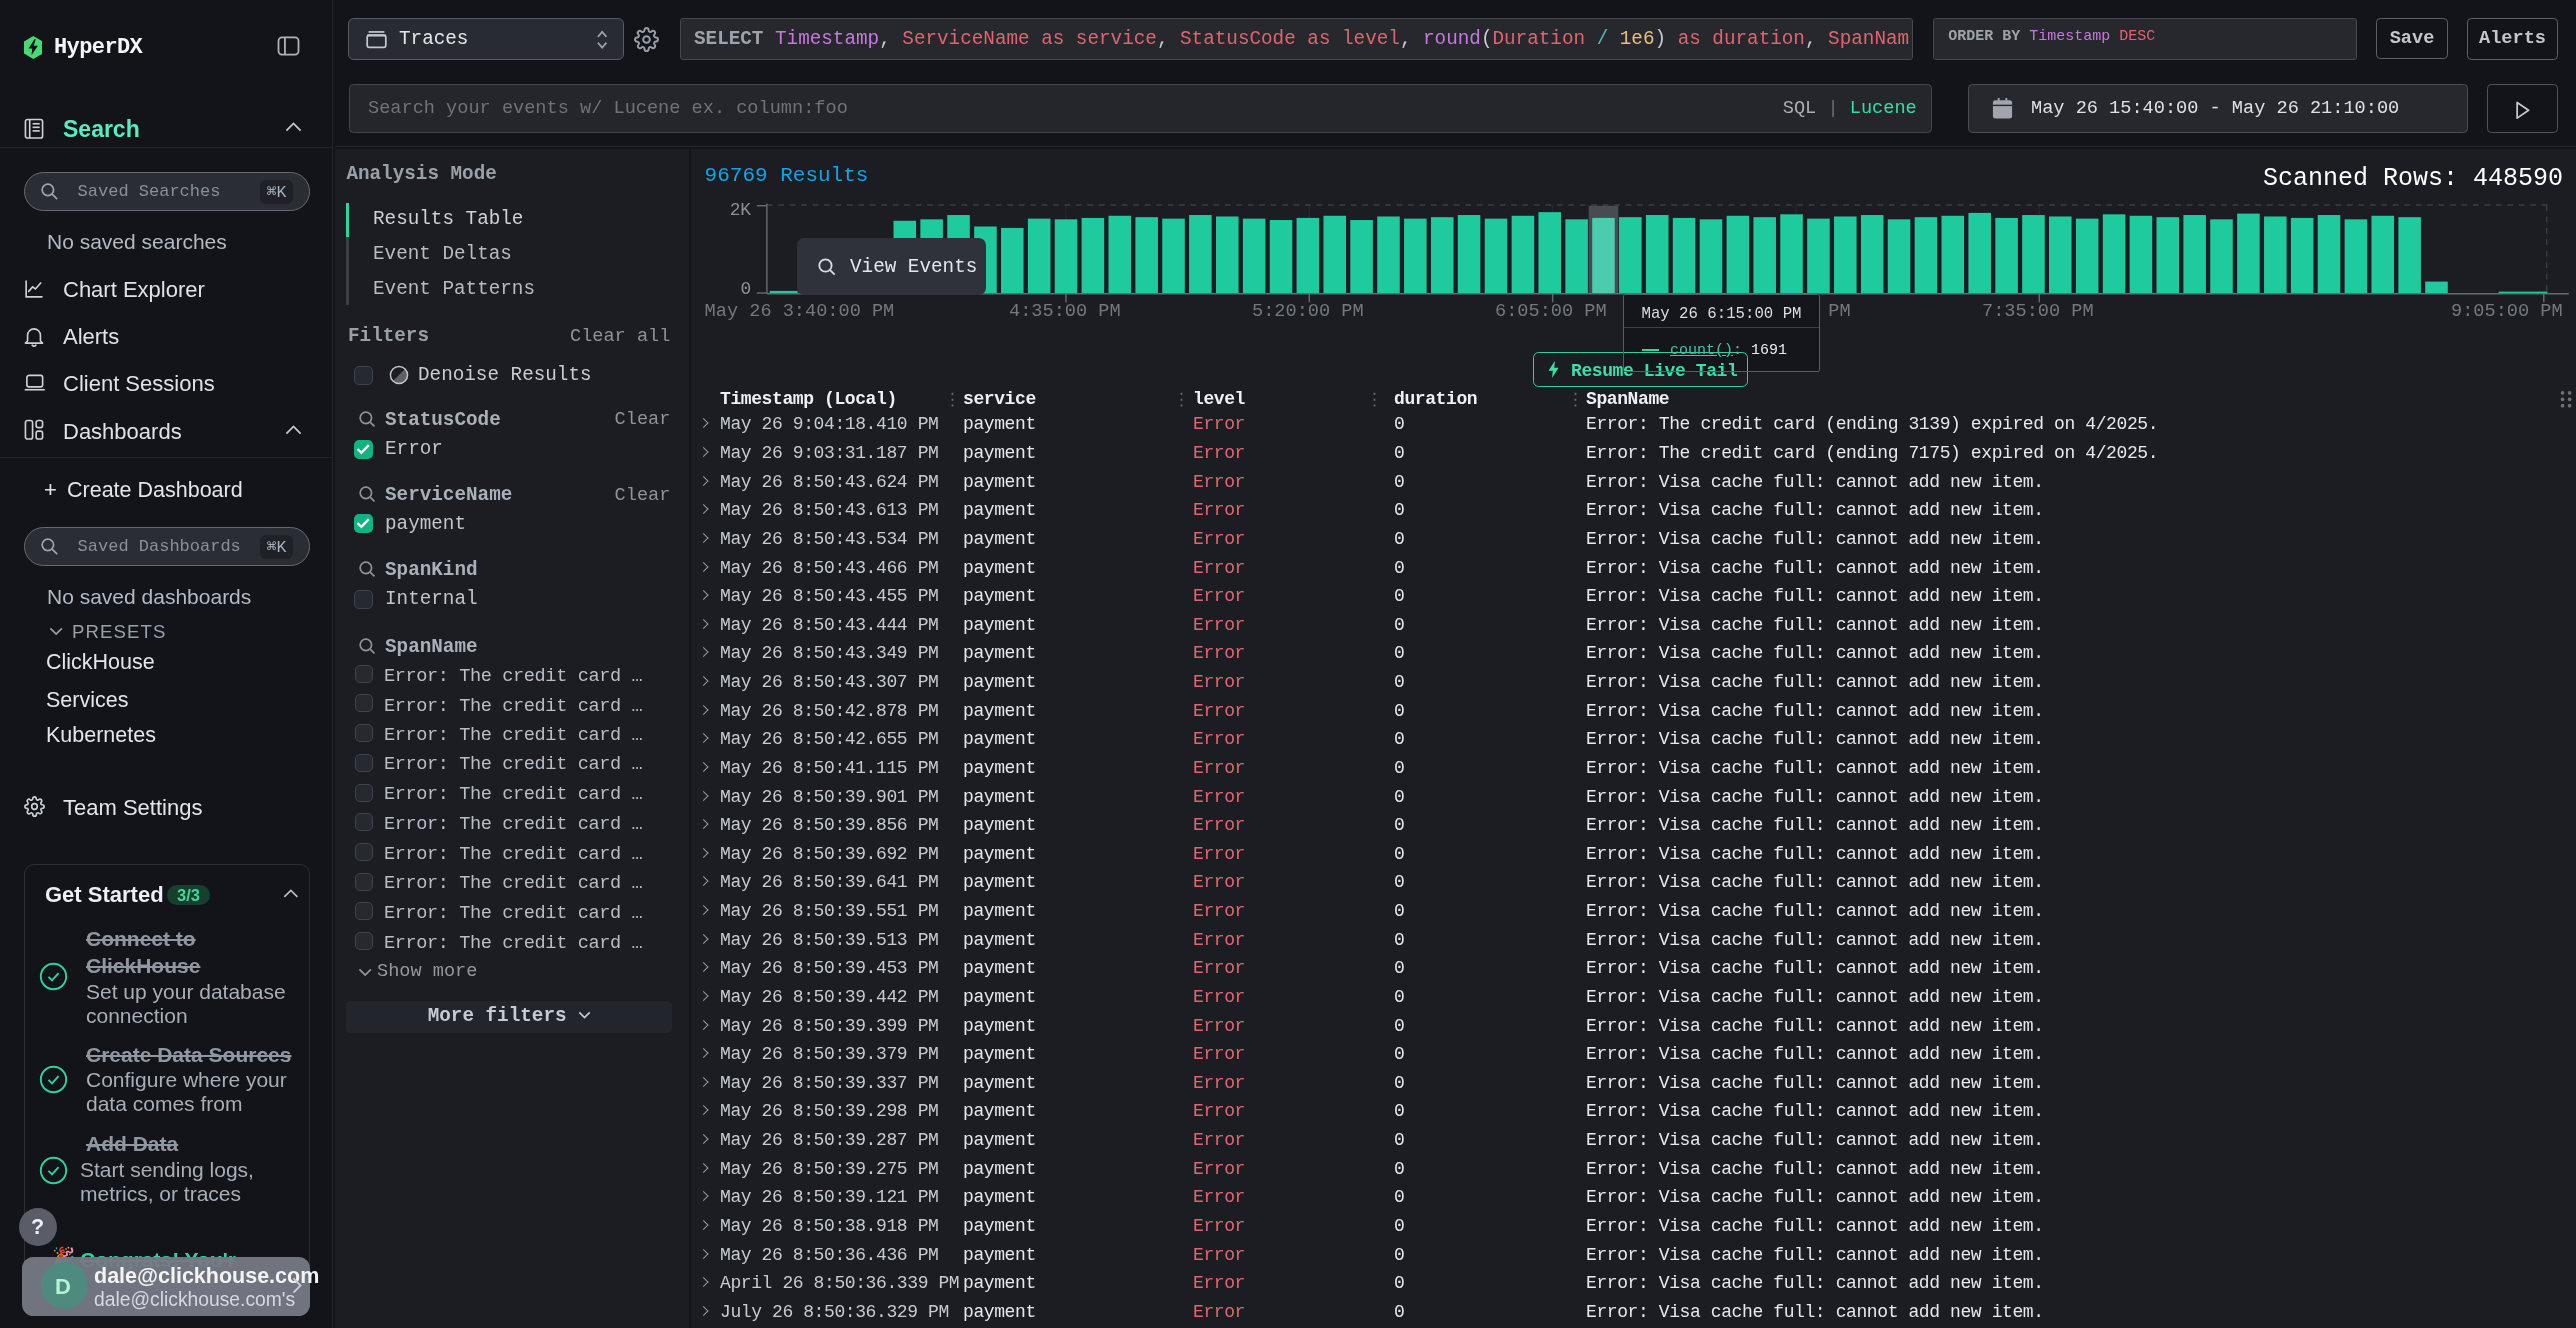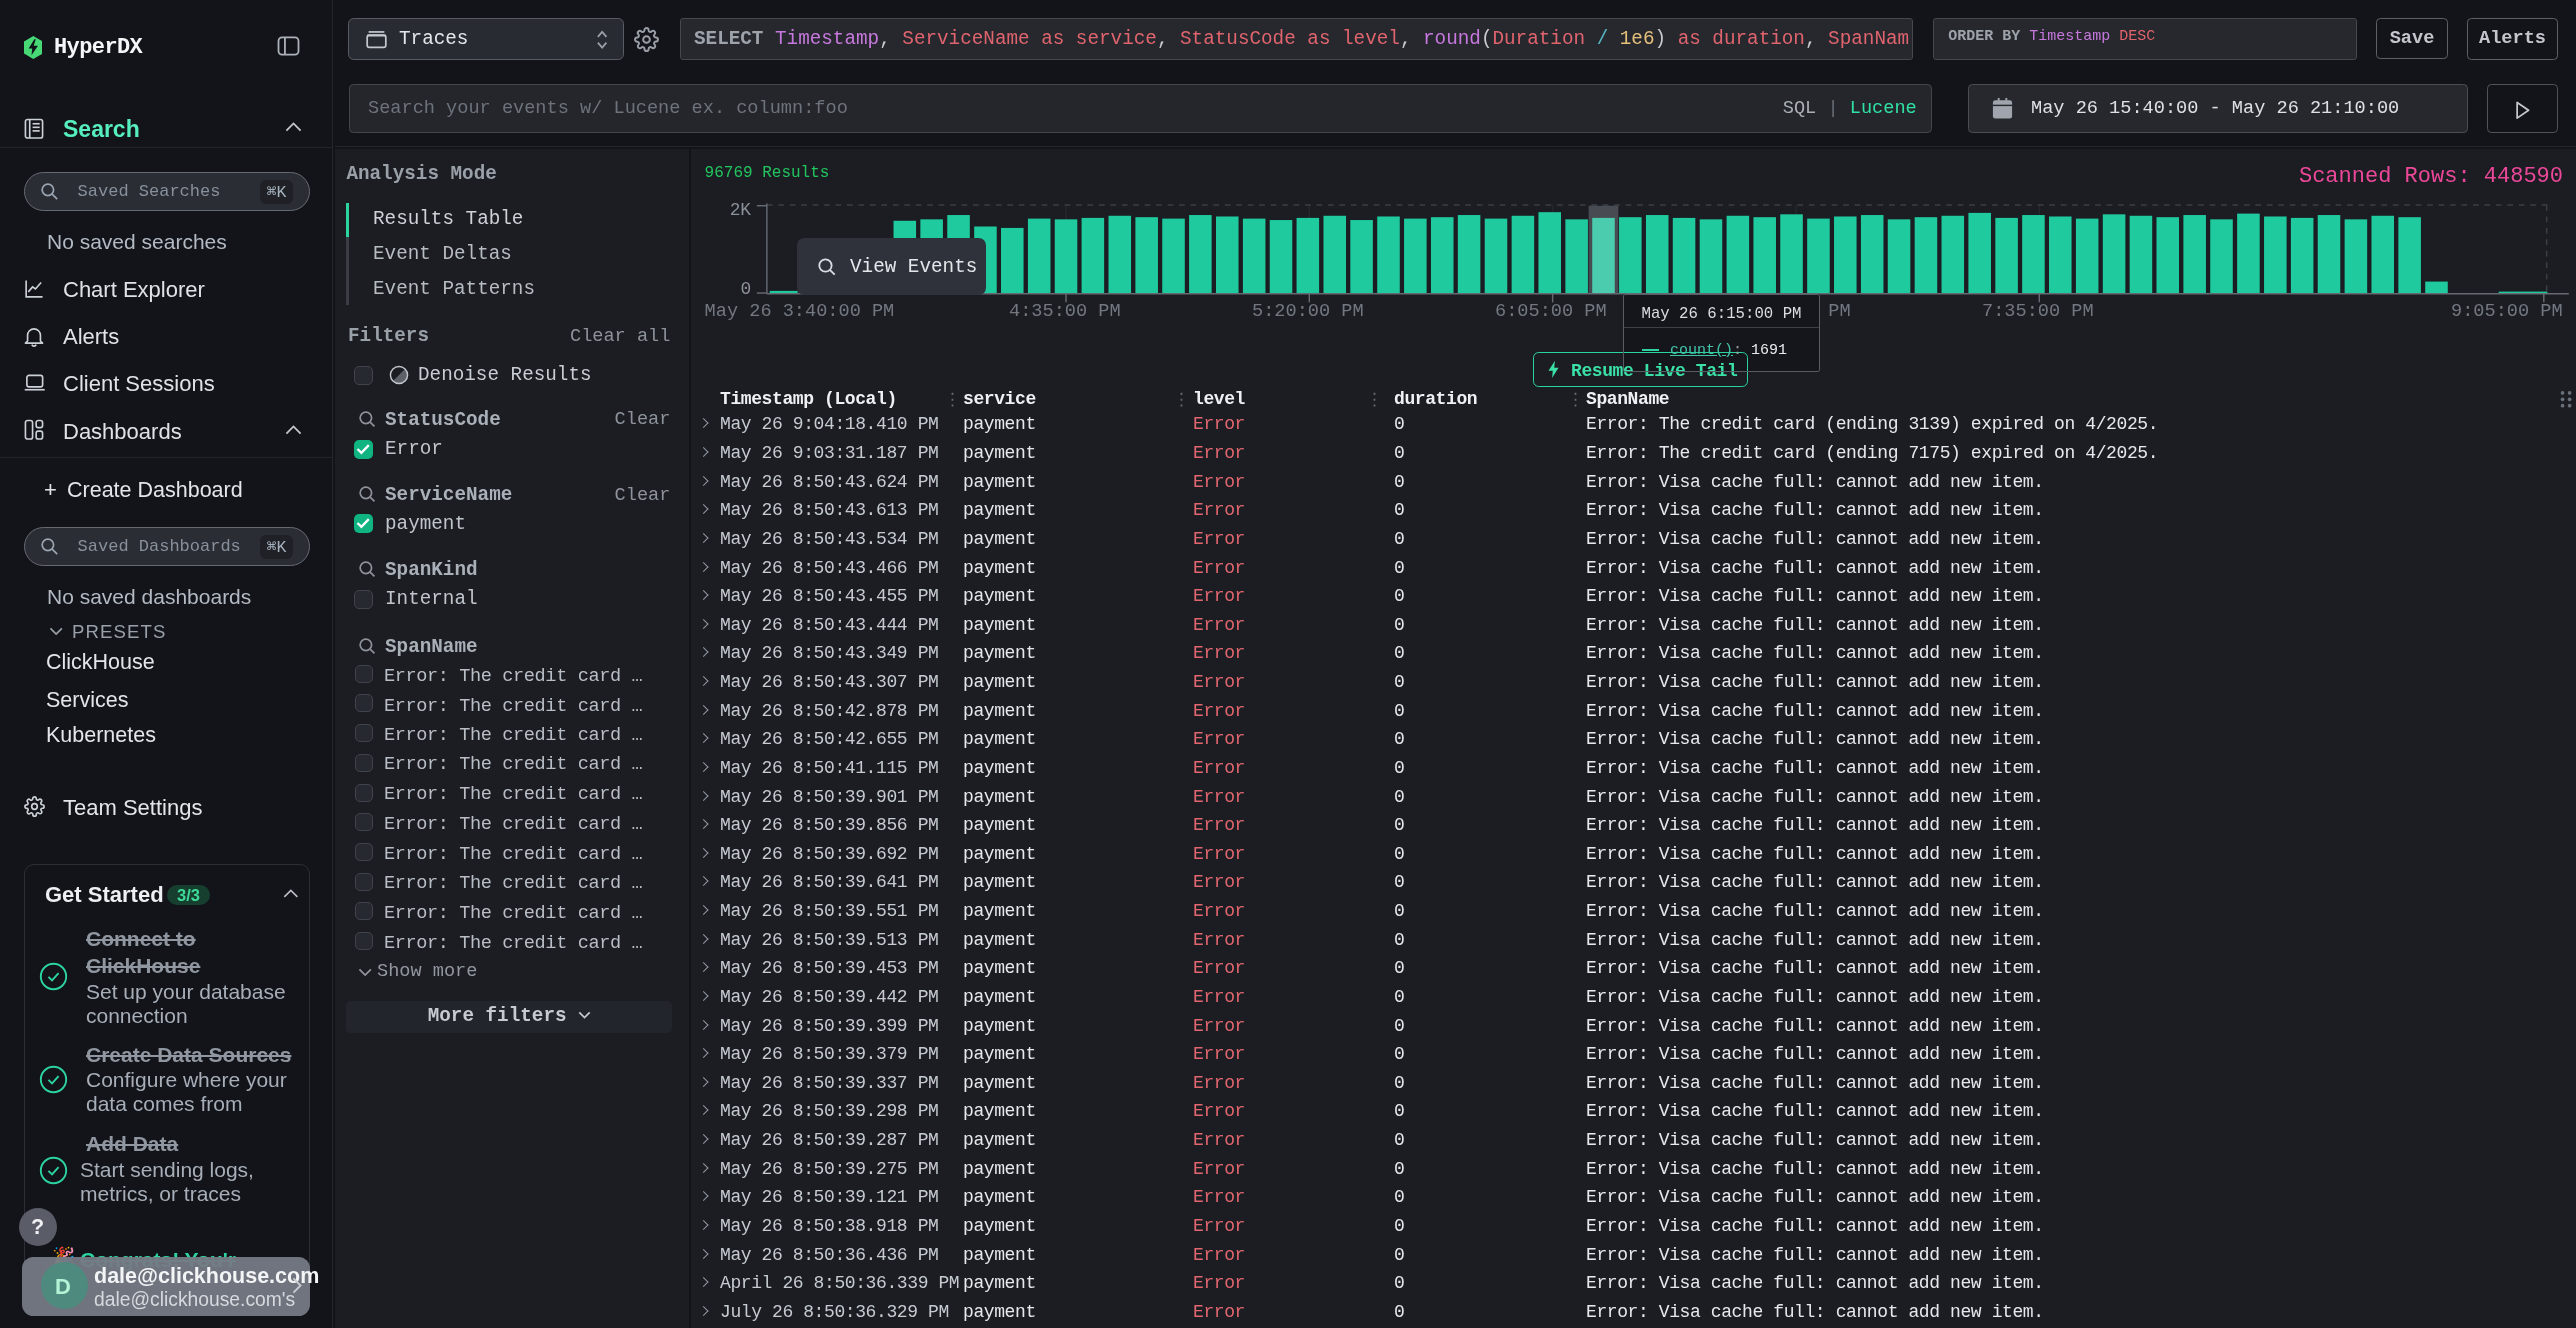--- a/index.html
+++ b/index.html
@@ -319,22 +319,22 @@
 
   <div class="abs" style="left:11.4px;top:852px;width:326px;height:31.5px;background:#23252c;border-radius:4.3px;text-align:center">
     <span style="font-size:19.3px;font-weight:bold;color:#c6cad1;line-height:31.5px">More filters </span>
     <svg style="display:inline-block;margin-bottom:2.1px" width="13" height="7.9" viewBox="0 0 20 12" fill="none" stroke="#c6cad1" stroke-width="2.6">
         <path d="M2 2 L10 10 L18 2"></path>
       </svg>
   </div>
 </div>
 
 <div id="results">
-  <div class="abs" style="left:13.6px;top:15px;font-size:16px;color:#22c55e">96769 Results</div>
-  <div class="abs" style="right:13px;top:15px;font-size:22px;color:#ec4899">Scanned Rows: 448590</div>
+  <div class="abs" style="left:13.6px;top:15px;font-size:21px;color:#0ea5e9">96769 Results</div>
+  <div class="abs" style="right:13px;top:15px;font-size:25px;color:#ffffff">Scanned Rows: 448590</div>
 
   <svg class="abs" style="left:0;top:0" width="1885" height="165" viewBox="0 0 2634 230">
 <line x1="524" y1="78" x2="524" y2="202" stroke="rgba(255,255,255,0.05)" stroke-width="2"></line>
 <line x1="864" y1="78" x2="864" y2="202" stroke="rgba(255,255,255,0.05)" stroke-width="2"></line>
 <line x1="1204" y1="78" x2="1204" y2="202" stroke="rgba(255,255,255,0.05)" stroke-width="2"></line>
 <line x1="1544" y1="78" x2="1544" y2="202" stroke="rgba(255,255,255,0.05)" stroke-width="2"></line>
 <line x1="1884" y1="78" x2="1884" y2="202" stroke="rgba(255,255,255,0.05)" stroke-width="2"></line>
 <line x1="106" y1="78" x2="2594" y2="78" stroke="#3a3e45" stroke-width="2" stroke-dasharray="8 8"></line>
 <line x1="2593" y1="78" x2="2593" y2="202" stroke="#3a3e45" stroke-width="2" stroke-dasharray="8 8"></line>
 <rect x="283.0" y="100" width="31.5" height="102" fill="#1fcb9e"></rect>

